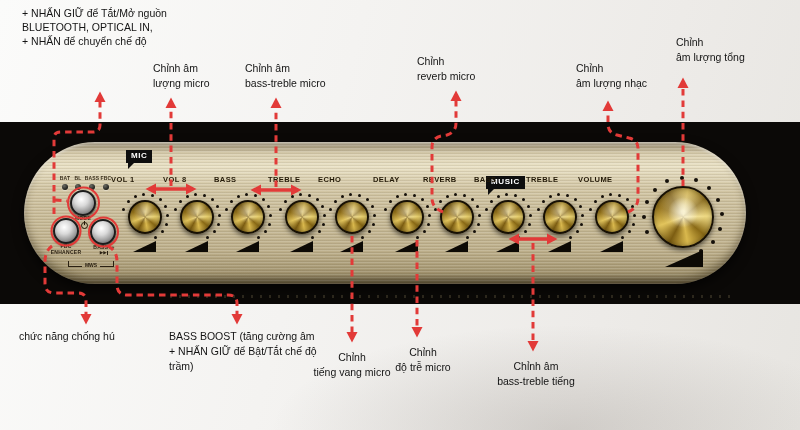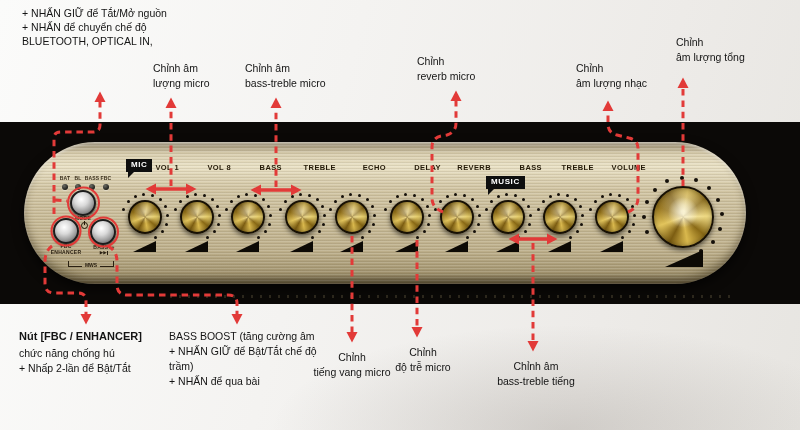--- a/index.html
+++ b/index.html
@@ -21,21 +21,21 @@
       repeating-linear-gradient(180deg, rgba(255,255,255,.13) 0 1px, rgba(255,255,255,0) 1px 2px, rgba(70,55,30,.10) 2px 3px),
       linear-gradient(180deg,#8f8468 0,#d8cdae 8%,#eae2c6 17%,#d3c7a6 32%,#c8bb98 55%,#beb08c 76%,#a2946f 93%,#6d6248 100%);
     box-shadow: inset 0 2px 3px rgba(255,255,255,.45), inset 0 -5px 9px rgba(40,30,10,.45), 0 5px 12px rgba(0,0,0,.65);
   }
   
   .badge{position:absolute;background:#0e0e0e;color:#fff;font-weight:bold;font-size:8px;
     letter-spacing:.6px;padding:2px 5px 3px;line-height:8px;}
   .badge::after{content:'';position:absolute;left:2px;bottom:-6px;width:0;height:0;
     border-top:7px solid #0e0e0e;border-right:7px solid transparent;}
   
-  .klabel{position:absolute;top:163px;width:68px;text-align:right;font-weight:bold;
+  .klabel{position:absolute;top:175px;width:68px;text-align:left;font-weight:bold;
     font-size:7.5px;letter-spacing:.4px;color:#241a08;}
   .knob{position:absolute;border-radius:50%;border:2px solid #171004;
     box-shadow:0 2px 5px rgba(0,0,0,.6), inset 0 0 5px rgba(0,0,0,.35);
     background:
       radial-gradient(circle at 50% 32%, rgba(255,252,235,.55), rgba(255,255,255,0) 46%),
       conic-gradient(from -30deg,#7c5d12,#caa93e 40deg,#8a6a16 80deg,#e7cf6e 118deg,#8a6a16 160deg,#d9b84d 200deg,#7c5d12 238deg,#e2c45c 280deg,#96741c 322deg,#7c5d12 360deg);}
   .knob.small{top:200px;width:30px;height:30px;}
   .knob.master{left:652px;top:186px;width:58px;height:58px;
     background:
       radial-gradient(circle at 50% 42%, rgba(255,250,225,.85) 0 4%, rgba(255,255,255,0) 34%),
@@ -113,21 +113,21 @@
     <span class="tinylabel" style="left:42px;top:249px;width:48px">ENHANCER</span>
     <span class="tinylabel" style="left:84px;top:244px;width:40px">BASS++</span>
     <span class="skip"><span>▶▶</span><i class="bar"></i></span>
 
     <div class="mws">
       <i class="cl"></i>
         <i class="cr"></i>
       <span class="ml">MWS</span>
     </div>
 
-    <div class="badge" style="left:126px;top:159px">MIC</div>
+    <div class="badge" style="left:126px;top:150px">MIC</div>
     <div class="badge" style="left:486px;top:176px">MUSIC</div>
 
   <div class="klabel" style="left:111px">VOL 1</div>
       <div class="knob small" style="left:128px"></div>
       <i class="dot" style="left:121.9px;top:207.6px;width:3px;height:3px"></i>
       <i class="dot" style="left:126.5px;top:200.1px;width:3px;height:3px"></i>
       <i class="dot" style="left:133.6px;top:194.8px;width:3px;height:3px"></i>
       <i class="dot" style="left:142.1px;top:192.5px;width:3px;height:3px"></i>
       <i class="dot" style="left:150.9px;top:193.7px;width:3px;height:3px"></i>
       <i class="dot" style="left:158.6px;top:198.1px;width:3px;height:3px"></i>
@@ -301,22 +301,22 @@
     <path class="ann-dash" d="M 533 243 L 533 348" marker-end="url(#ah)"></path>
     <path class="ann-dash" d="M 52 246 Q 45 251 45 261 L 45 284 Q 45 292 53 293 L 78 293 Q 86 293 86 301 L 86 321" marker-end="url(#ah)"></path>
     <path class="ann-dash" d="M 108 246 Q 117 251 117 261 L 117 285 Q 117 294 126 295 L 228 295 Q 237 295 237 303 L 237 321" marker-end="url(#ah)"></path>
     <circle class="ann-ring" cx="83.5" cy="203" r="15.5"></circle>
     <circle class="ann-ring" cx="66" cy="231" r="14.5"></circle>
     <circle class="ann-ring" cx="103.5" cy="232" r="14.5"></circle>
   </svg>
 
   <div class="note" id="c-mode">
     <div>+ NHẤN GIỮ để Tắt/Mở nguồn</div>
+    <div>BLUETOOTH, OPTICAL IN,</div>
     <div>+ NHẤN để chuyển chế độ</div>
-    <div>BLUETOOTH, OPTICAL IN,</div>
   </div>
 
   <div class="note" id="c-micvol">
     <div>Chỉnh âm</div>
     <div>lượng micro</div>
   </div>
 
   <div class="note" id="c-mictone">
     <div>Chỉnh âm</div>
     <div>bass-treble micro</div>
@@ -331,30 +331,27 @@
     <div>Chỉnh</div>
     <div>âm lượng nhạc</div>
   </div>
 
   <div class="note" id="c-master">
     <div>Chỉnh</div>
     <div>âm lượng tổng</div>
   </div>
 
   <div class="note" id="c-fbc">
-    <div class="t">Nút [FBC / ENHANCER]</div>
     <div>chức năng chống hú</div>
-    <div>+ Nhấp 2-lần để Bật/Tắt</div>
   </div>
 
   <div class="note" id="c-bass">
     <div>BASS BOOST (tăng cường âm</div>
     <div>+ NHẤN GIỮ để Bật/Tắt chế độ</div>
     <div>trầm)</div>
-    <div>+ NHẤN để qua bài</div>
   </div>
 
   <div class="note ctr" id="c-echo">
     <div>Chỉnh</div>
     <div>tiếng vang micro</div>
   </div>
 
   <div class="note ctr" id="c-delay">
     <div>Chỉnh</div>
     <div>độ trễ micro</div>

